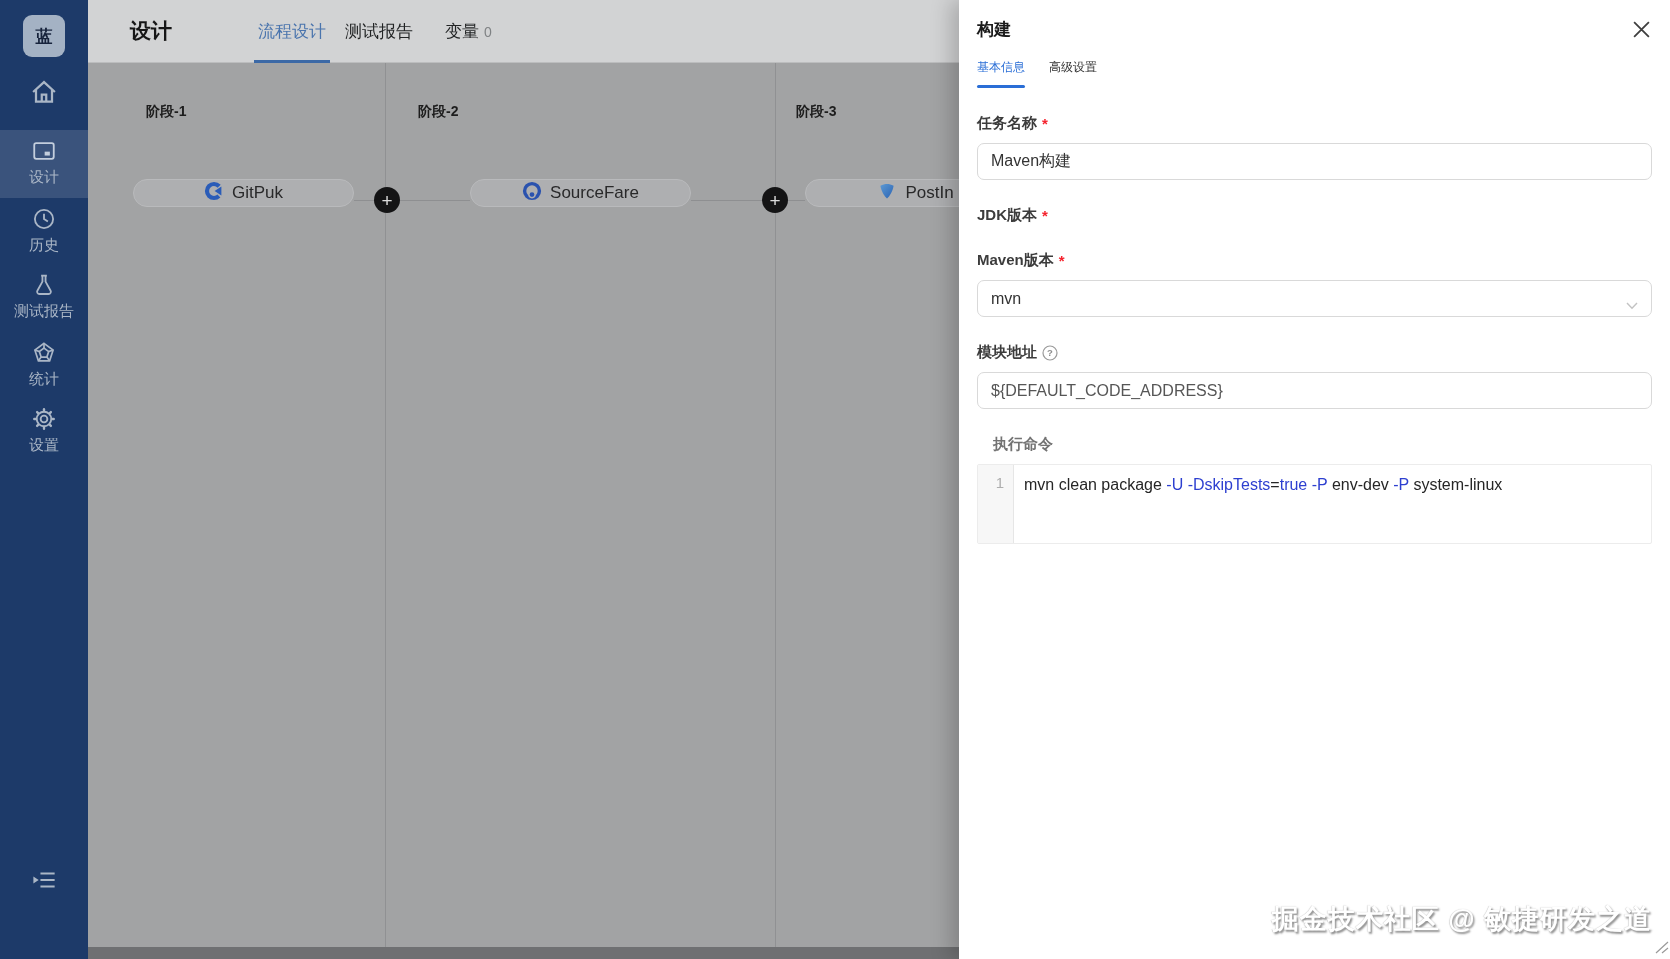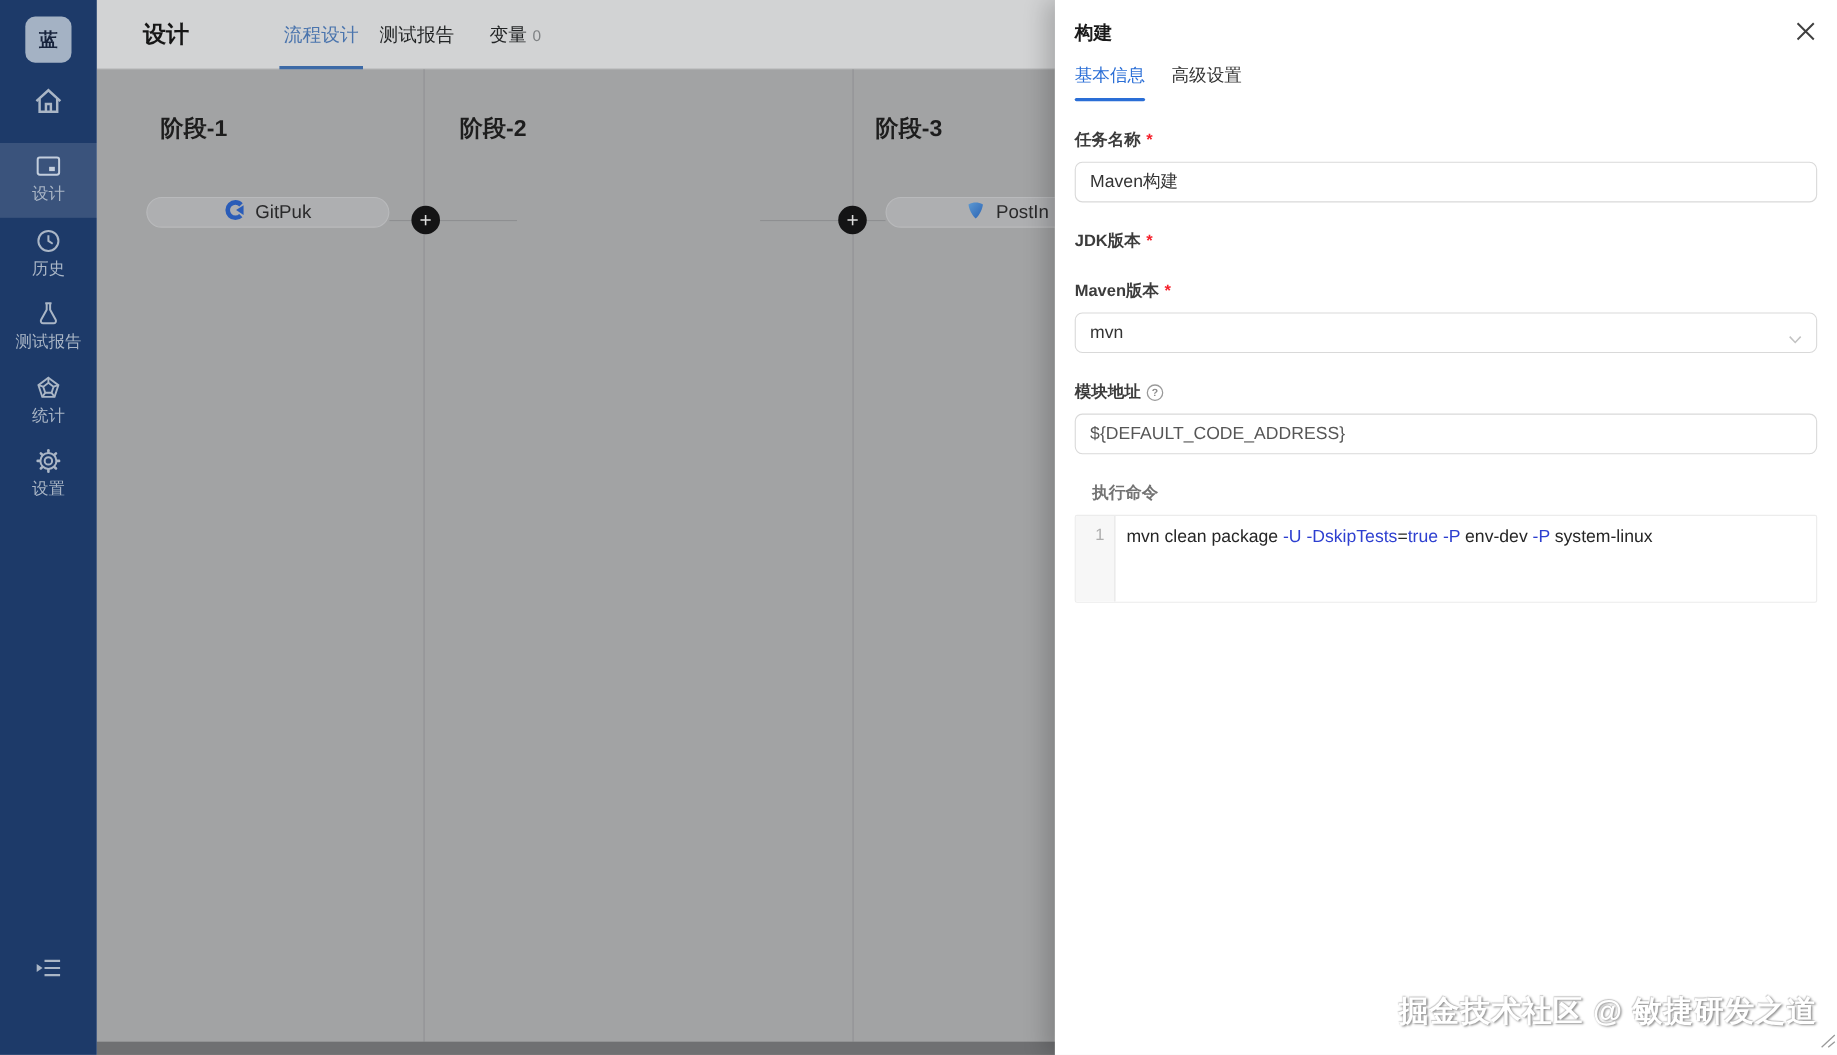--- a/index.html
+++ b/index.html
@@ -33,21 +33,21 @@
   .tt-flow{left:170px;color:#49741f;}
   .tt-flow{color:#4a74ad;}
   .tt-trigger{left:257px;}
   .tt-vars{left:357px;}
   .tab-ink{position:absolute;left:166px;top:60px;width:76px;height:3px;background:#3c69a6;}
   .var-badge{color:#7f8284;font-size:14px;margin-left:5px;}
   
   .canvas{position:absolute;left:0;top:63px;width:100%;height:896px;}
   .divider{position:absolute;top:0;width:1px;height:884px;background:#909193;}
   .dv1{left:297px;} .dv2{left:687px;}
-  .stage-title{position:absolute;top:40px;font-size:21px;font-weight:700;color:#1d1d1d;}
+  .stage-title{position:absolute;top:40px;font-size:14px;font-weight:700;color:#1d1d1d;}
   .st1{left:58px;} .st2{left:330px;} .st3{left:708px;}
   .conn{position:absolute;top:137px;height:1px;background:#8e8f91;}
   .c1{left:266px;width:116px;} .c2{left:603px;width:114px;}
   .node{position:absolute;top:116px;height:28px;width:221px;border-radius:21px;
     background:#aeafb1;border:1px solid #b9babc;box-sizing:border-box;
     display:flex;align-items:center;justify-content:center;gap:8px;
     font-size:17px;color:#29292a;cursor:pointer;}
   .n1{left:45px;} .n2{left:382px;} .n3{left:717px;}
   .plus-btn{position:absolute;top:124px;width:26px;height:26px;border-radius:50%;background:#141415;
     color:#dcdcdc;display:flex;align-items:center;justify-content:center;
@@ -55,21 +55,21 @@
   .p1{left:286px;} .p2{left:674px;}
   .hscroll{position:absolute;left:0;bottom:0;width:871px;height:12px;background:#6f7072;cursor:pointer;}
   
   .drawer{position:absolute;left:959px;top:0;width:711px;height:959px;background:#ffffff;z-index:5;
     box-shadow:-8px 0 20px rgba(0,0,0,0.20);box-sizing:border-box;}
   .drawer-inner{position:relative;padding:16px 18px 0 18px;}
   .drawer-title{font-size:17px;font-weight:700;color:#1a1a1a;margin:2px 0 18px 0;}
   .drawer-close{position:absolute;top:20px;right:18px;width:22px;height:22px;cursor:pointer;
     display:flex;align-items:center;justify-content:center;}
   .dtabs{display:flex;gap:24px;margin-bottom:26px;}
-  .dtab{font-size:16px;color:#333;padding-bottom:12px;position:relative;cursor:pointer;}
+  .dtab{font-size:12px;color:#333;padding-bottom:12px;position:relative;cursor:pointer;}
   .dtab.active{color:#2a6ed6;}
   .dtab.active::after{content:"";position:absolute;left:0;right:0;bottom:0;height:3px;background:#2a6ed6;border-radius:2px;}
   .field{margin-bottom:26px;}
   .field-label{font-size:15px;font-weight:700;color:#3c3c3c;margin-bottom:10px;display:flex;align-items:center;gap:5px;}
   .req{color:#f5222d;font-size:15px;font-weight:700;}
   .label-dim{color:#737373;font-weight:700;margin-left:16px;}
   .tinput{width:100%;height:37px;box-sizing:border-box;border:1px solid #d9d9d9;border-radius:7px;
     padding:0 13px;font-size:16px;color:#333;font-family:inherit;background:#fff;outline:none;}
   .tinput.dim-val{color:#565656;}
   .select{position:relative;width:100%;height:37px;box-sizing:border-box;border:1px solid #d9d9d9;border-radius:7px;
@@ -202,20 +202,29 @@
         <svg width="20" height="20" viewBox="0 0 20 20">
           <circle cx="10" cy="10" r="7" fill="none" stroke="#2a5cb8" stroke-width="4.2" stroke-dasharray="0 5.5 33 5.5"></circle>
           <polygon points="10.6,10 17.4,5.6 17.4,14.4" fill="#2a5cb8"></polygon>
         </svg>
       </span>
       <span>GitPuk</span>
     </div>
 
     <div class="plus-btn p1">+</div>
 
+    <div class="node n2">
+      <span>
+        <svg width="20" height="20" viewBox="0 0 20 20">
+          <circle cx="10" cy="10" r="7.4" fill="none" stroke="#2a52ae" stroke-width="3.4"></circle>
+          <circle cx="10" cy="13.6" r="3.1" fill="#2a52ae" stroke="#aeafb1" stroke-width="1.4"></circle>
+        </svg>
+      </span>
+      <span>SourceFare</span>
+    </div>
 
     <div class="plus-btn p2">+</div>
 
     <div class="node n3">
       <span>
         <svg width="20" height="20" viewBox="0 0 20 20">
           <defs>
             <linearGradient id="pg" x1="0" y1="0" x2="1" y2="1">
               <stop offset="0" stop-color="#5d99d2"></stop>
                 <stop offset="1" stop-color="#2a63b4"></stop>

